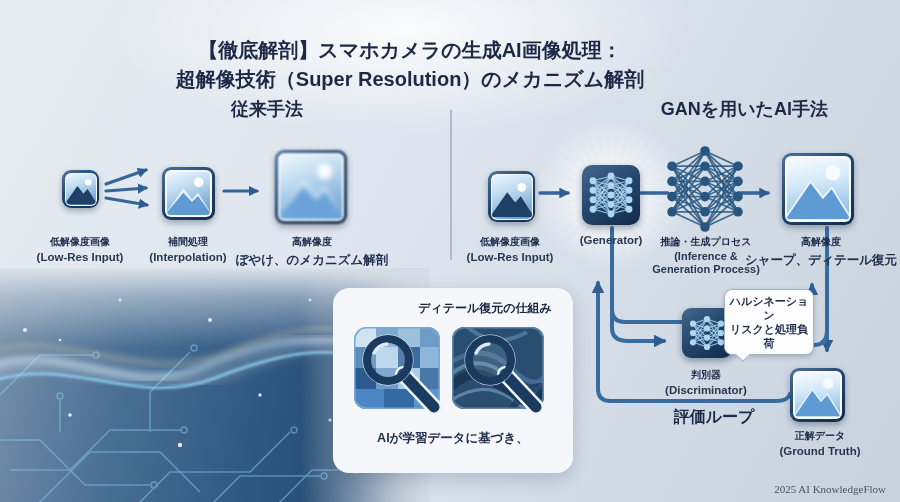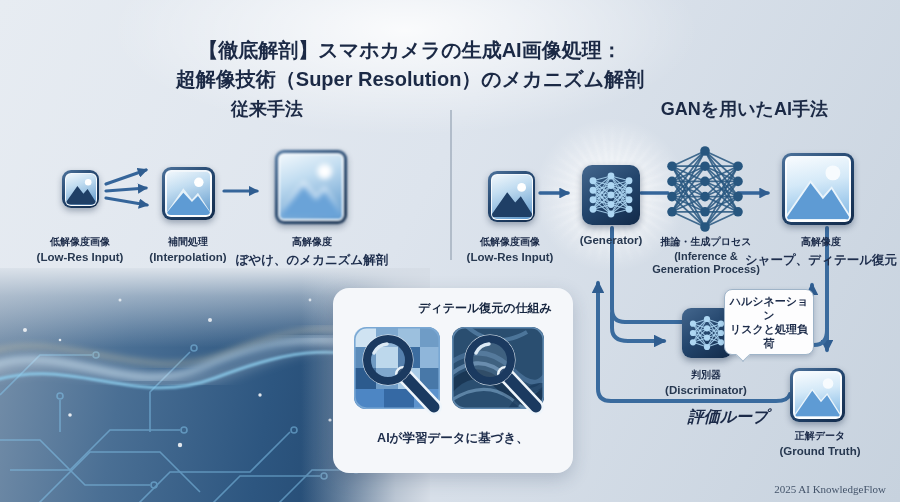--- a/index.html
+++ b/index.html
@@ -393,21 +393,21 @@
         <circle cx="21" cy="35" r="3.1" fill="#aed7f3"></circle>
         <circle cx="35" cy="11.666666666666666" r="3.1" fill="#aed7f3"></circle>
         <circle cx="35" cy="21" r="3.1" fill="#aed7f3"></circle>
         <circle cx="35" cy="30.333333333333336" r="3.1" fill="#aed7f3"></circle>
       </svg>
   </div>
   <div class="lyr3 lbl" style="left:641px;top:366px;width:130px;">
     <div class="jp">判別器</div>
     <div class="en">(Discriminator)</div>
   </div>
-  <div class="lyr3 lbl" style="left:668px;top:408px;width:120px;font-style:italic;">
+  <div class="lyr3 lbl" style="left:654px;top:408px;width:120px;">
     <div class="jp" style="font-size:16px;">評価ループ</div>
   </div>
 
   <div class="lyr3 imgic sharp" style="left:790px;top:368px;width:55px;height:54px;">
     <div class="inner">
       <svg viewBox="0 0 100 100">
           <polygon points="-5,100 38,38 58,64 72,48 105,100" fill="#5e9bd4" stroke="#eaf4fb" stroke-width="3"></polygon>
           <circle cx="74" cy="24" r="12" fill="#f7fbfe"></circle>
         </svg>
     </div>

